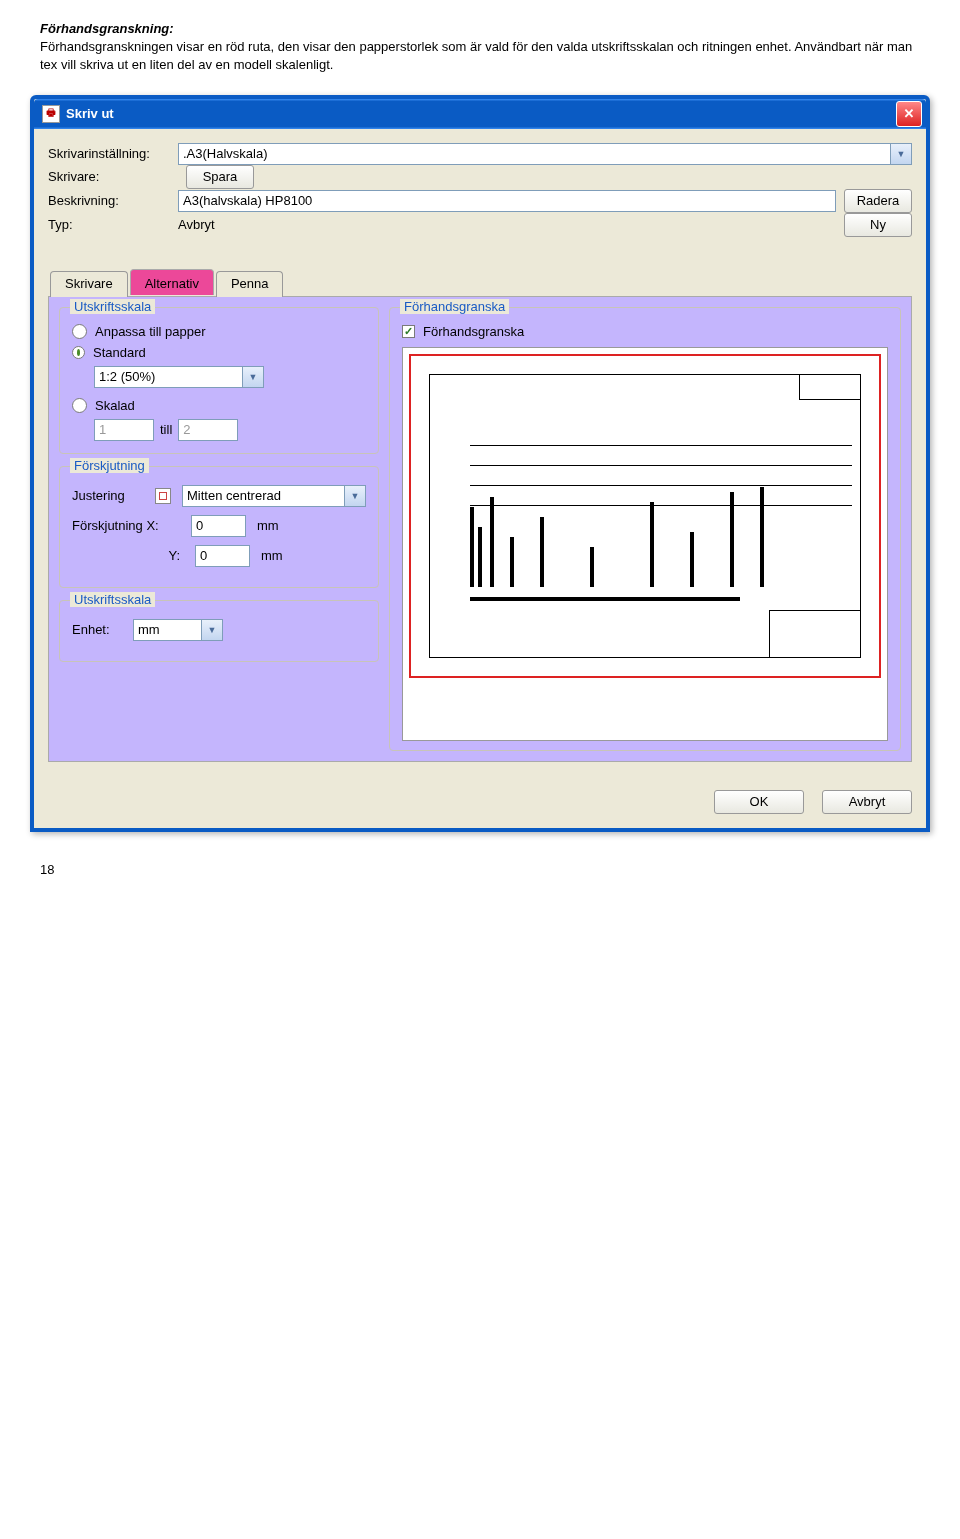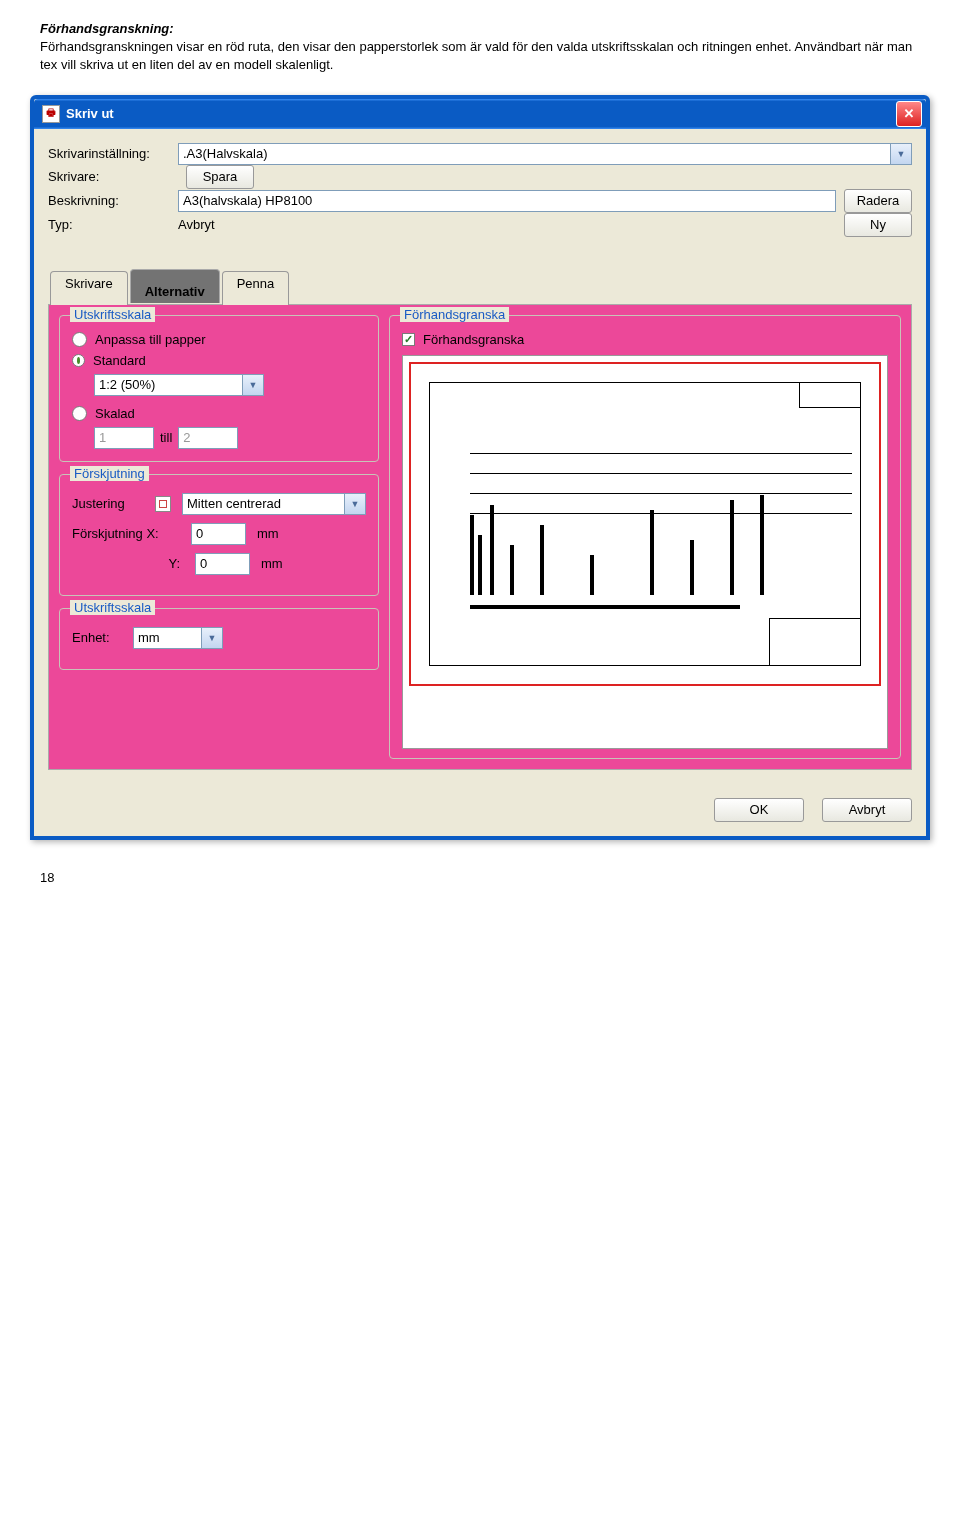--- a/index.html
+++ b/index.html
@@ -14,22 +14,22 @@
 .form-row{display:flex;align-items:center;}
 .fl{width:130px}
 .combo,.txt,.sel{background:#fff;border:1px solid #7f9db9;height:22px;box-sizing:border-box;padding:2px 4px;font-size:13px;display:flex;align-items:flex-start}
 .combo{flex:1;position:relative}
 .combo .ar{position:absolute;right:0;top:0;width:20px;height:100%;background:linear-gradient(to bottom,#e8f0fb,#c3d6f0);border-left:1px solid #7f9db9;display:flex;align-items:center;justify-content:center;font-size:9px;color:#4a6;color:#2a5}
 .ar::after{content:"▼";color:#4a6b99}
 .btn{background:linear-gradient(to bottom,#fff,#e8e8e0);border:1px solid #999;border-radius:3px;height:24px;min-width:68px;margin-left:8px;font-size:13px;padding:0 8px;box-sizing:border-box}
 .type-val{flex:1}
 .tabs{display:flex;margin-top:33px;margin-left:2px}
 .tab{background:#ece9d8;border:1px solid #999;border-bottom:none;border-radius:4px 4px 0 0;padding:4px 14px;margin-right:2px;font-size:13px;position:relative;top:1px}
-.tab.active{background:#737373;border-color:#aaa;z-index:2;padding-top:14px;top:-1px;font-weight:bold}
-.tab-panel{border:1px solid #aaa;background:#ec4899;padding:10px;display:flex;gap:10px;min-height:440px}
+.tab.active{background:#ec4899;border-color:#aaa;z-index:2;padding-top:6px;top:-1px;font-weight:normal}
+.tab-panel{border:1px solid #aaa;background:#c4b5fd;padding:10px;display:flex;gap:10px;min-height:440px}
 .col-left{width:320px;display:flex;flex-direction:column;gap:12px}
 .col-right{flex:1}
 .group{border:1px solid #c8c4b8;border-radius:4px;padding:10px 12px 12px 12px;position:relative}
 .group .legend{position:absolute;top:-9px;left:10px;background:#ece9d8;padding:0 4px;color:#1a5bc4;font-size:13px}
 .radio-row,.chk-row{display:flex;align-items:center;margin:6px 0}
 .radio{width:13px;height:13px;border:1px solid #7a7a7a;border-radius:50%;margin-right:8px;background:#fff;display:inline-flex;align-items:center;justify-content:center}
 .radio.sel::after{content:"";width:7px;height:7px;border-radius:50%;background:#4a8b2a}
 .chk{width:13px;height:13px;border:1px solid #7a7a7a;margin-right:8px;background:#fff;display:inline-flex;align-items:center;justify-content:center;color:#2a7a2a;font-size:11px;font-weight:bold}
 .chk.sel::after{content:"✓"}
 .inline-sel{width:170px;margin-top:4px;margin-left:22px}

